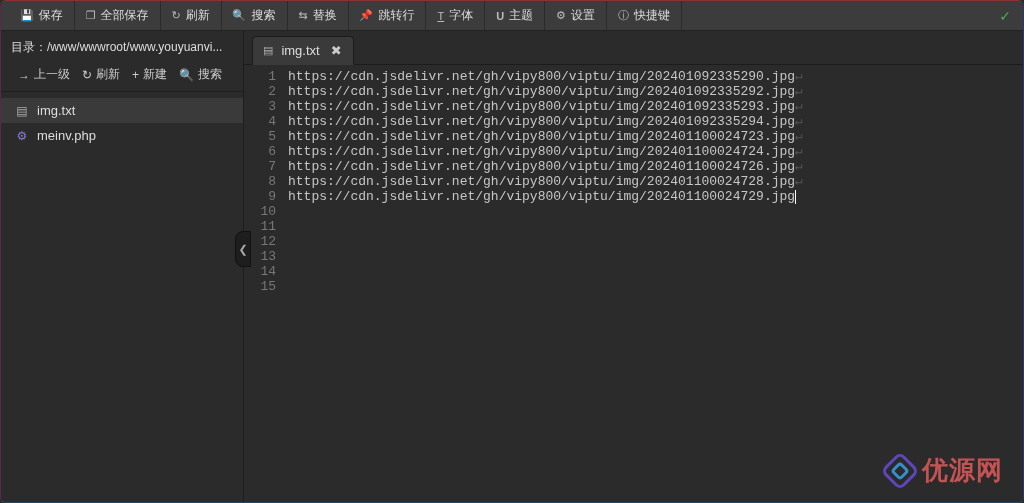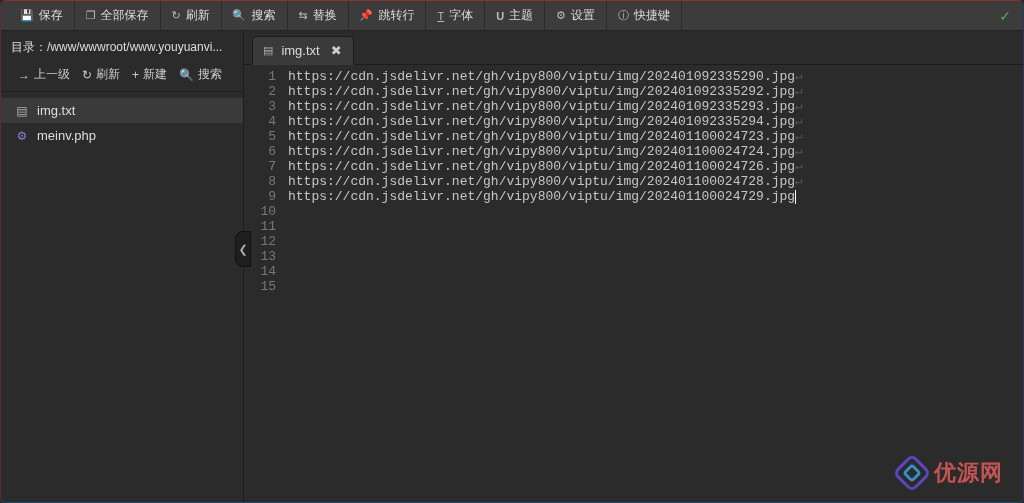--- a/index.html
+++ b/index.html
@@ -155,21 +155,21 @@
       transform: rotate(45deg);
       border:3px solid #6a4bd6;
       border-radius:7px;
       position:relative;
     }
     .wm-logo::after{
       content:""; position:absolute; inset:4px;
       border:3px solid #3aa0e8; border-radius:4px;
     }
     .wm-text {
-      font-size:22px; font-weight:600; color:#e05a5a;
+      font-size:26px; font-weight:600; color:#e05a5a;
       letter-spacing:1px;
     }
   </style>
 </head>
 <body>
 
 <div class="toolbar">
   <div class="toolbar-btn">
     <span class="icon">💾</span>
     <span>保存</span>

